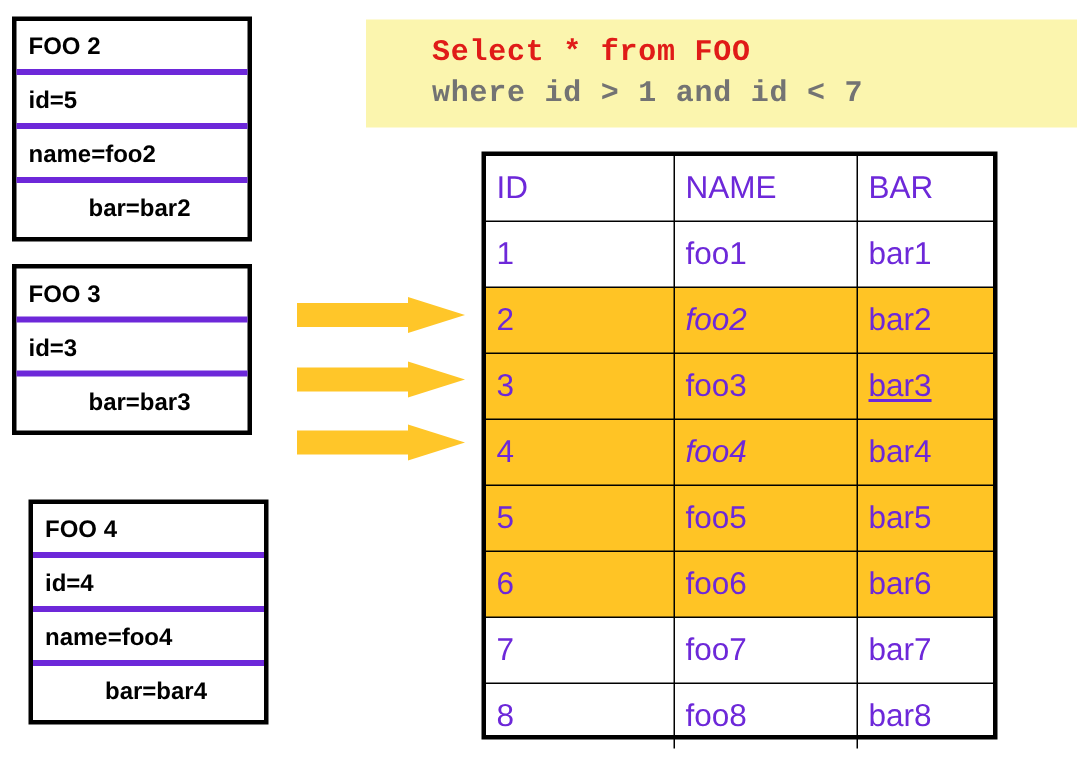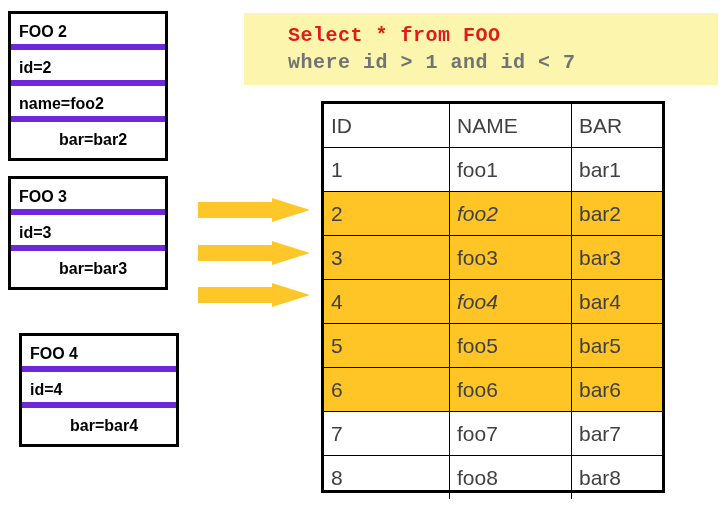--- a/index.html
+++ b/index.html
@@ -26,21 +26,21 @@
     width: 160px;
     box-sizing: border-box;
     border: 3px solid #000000;
     background: #ffffff;
   }
   .record-row {
     box-sizing: border-box;
     height: 36px;
     line-height: 35px;
     padding-left: 8px;
-    border-bottom: 6px solid #6d28d9;
+    border-bottom: 4px solid #6d28d9;
     font-size: 16px;
     font-weight: bold;
     color: #000000;
     white-space: nowrap;
     overflow: hidden;
   }
   .record-row.last { border-bottom: none; padding-left: 48px; }
   .record-row.title { font-size: 16px; font-weight: bold; }
 
   #record-box-1 { top: 11px; }
@@ -111,55 +111,56 @@
   }
   #result-table table {
     border-collapse: collapse;
     width: 100%;
     height: 100%;
     table-layout: fixed;
   }
   #result-table td {
     border: 1px solid #000000;
     font-size: 21px;
-    color: #404040;
+    color: #6d28d9;
     padding: 0 0 0 7px;
     height: 43px;
     vertical-align: middle;
     white-space: nowrap;
     overflow: hidden;
   }
   #result-table tr td:first-child { border-left: none; width: 118px; }
   #result-table tr td:nth-child(2) { width: 114px; }
   #result-table tr td:last-child { border-right: none; }
   #result-table tr:first-child td { border-top: none; }
   #result-table tr:last-child td { border-bottom: none; }
   #result-table tr.highlight td { background: #FFC425; }
 </style>
 </head>
 <body>
 
 <div id="canvas">
 
   <div class="record-box" id="record-box-1">
     <div class="record-row title">FOO 2</div>
-    <div class="record-row">id=2</div>
+    <div class="record-row">id=5</div>
     <div class="record-row">name=foo2</div>
     <div class="record-row last">bar=bar2</div>
   </div>
 
   <div class="record-box" id="record-box-2">
     <div class="record-row title">FOO 3</div>
     <div class="record-row">id=3</div>
     <div class="record-row last">bar=bar3</div>
   </div>
 
   <div class="record-box" id="record-box-3">
     <div class="record-row title">FOO 4</div>
     <div class="record-row">id=4</div>
+    <div class="record-row">name=foo4</div>
     <div class="record-row last">bar=bar4</div>
   </div>
 
   <div class="arrow" id="arrow-1">
     <div class="shaft"></div>
     <div class="head"></div>
   </div>
   <div class="arrow" id="arrow-2">
     <div class="shaft"></div>
     <div class="head"></div>
@@ -188,21 +189,21 @@
           <td>bar1</td>
         </tr>
         <tr class="highlight">
           <td style="background: rgb(255, 196, 37);">2</td>
           <td style="background: rgb(255, 196, 37); font-style: italic;">foo2</td>
           <td style="background: rgb(255, 196, 37);">bar2</td>
         </tr>
         <tr class="highlight">
           <td style="background: rgb(255, 196, 37);">3</td>
           <td style="background: rgb(255, 196, 37);">foo3</td>
-          <td style="background: rgb(255, 196, 37);">bar3</td>
+          <td style="background: rgb(255, 196, 37); text-decoration: underline;">bar3</td>
         </tr>
         <tr class="highlight">
           <td style="background: rgb(255, 196, 37);">4</td>
           <td style="background: rgb(255, 196, 37); font-style: italic;">foo4</td>
           <td style="background: rgb(255, 196, 37);">bar4</td>
         </tr>
         <tr class="highlight">
           <td style="background: rgb(255, 196, 37);">5</td>
           <td style="background: rgb(255, 196, 37);">foo5</td>
           <td style="background: rgb(255, 196, 37);">bar5</td>

